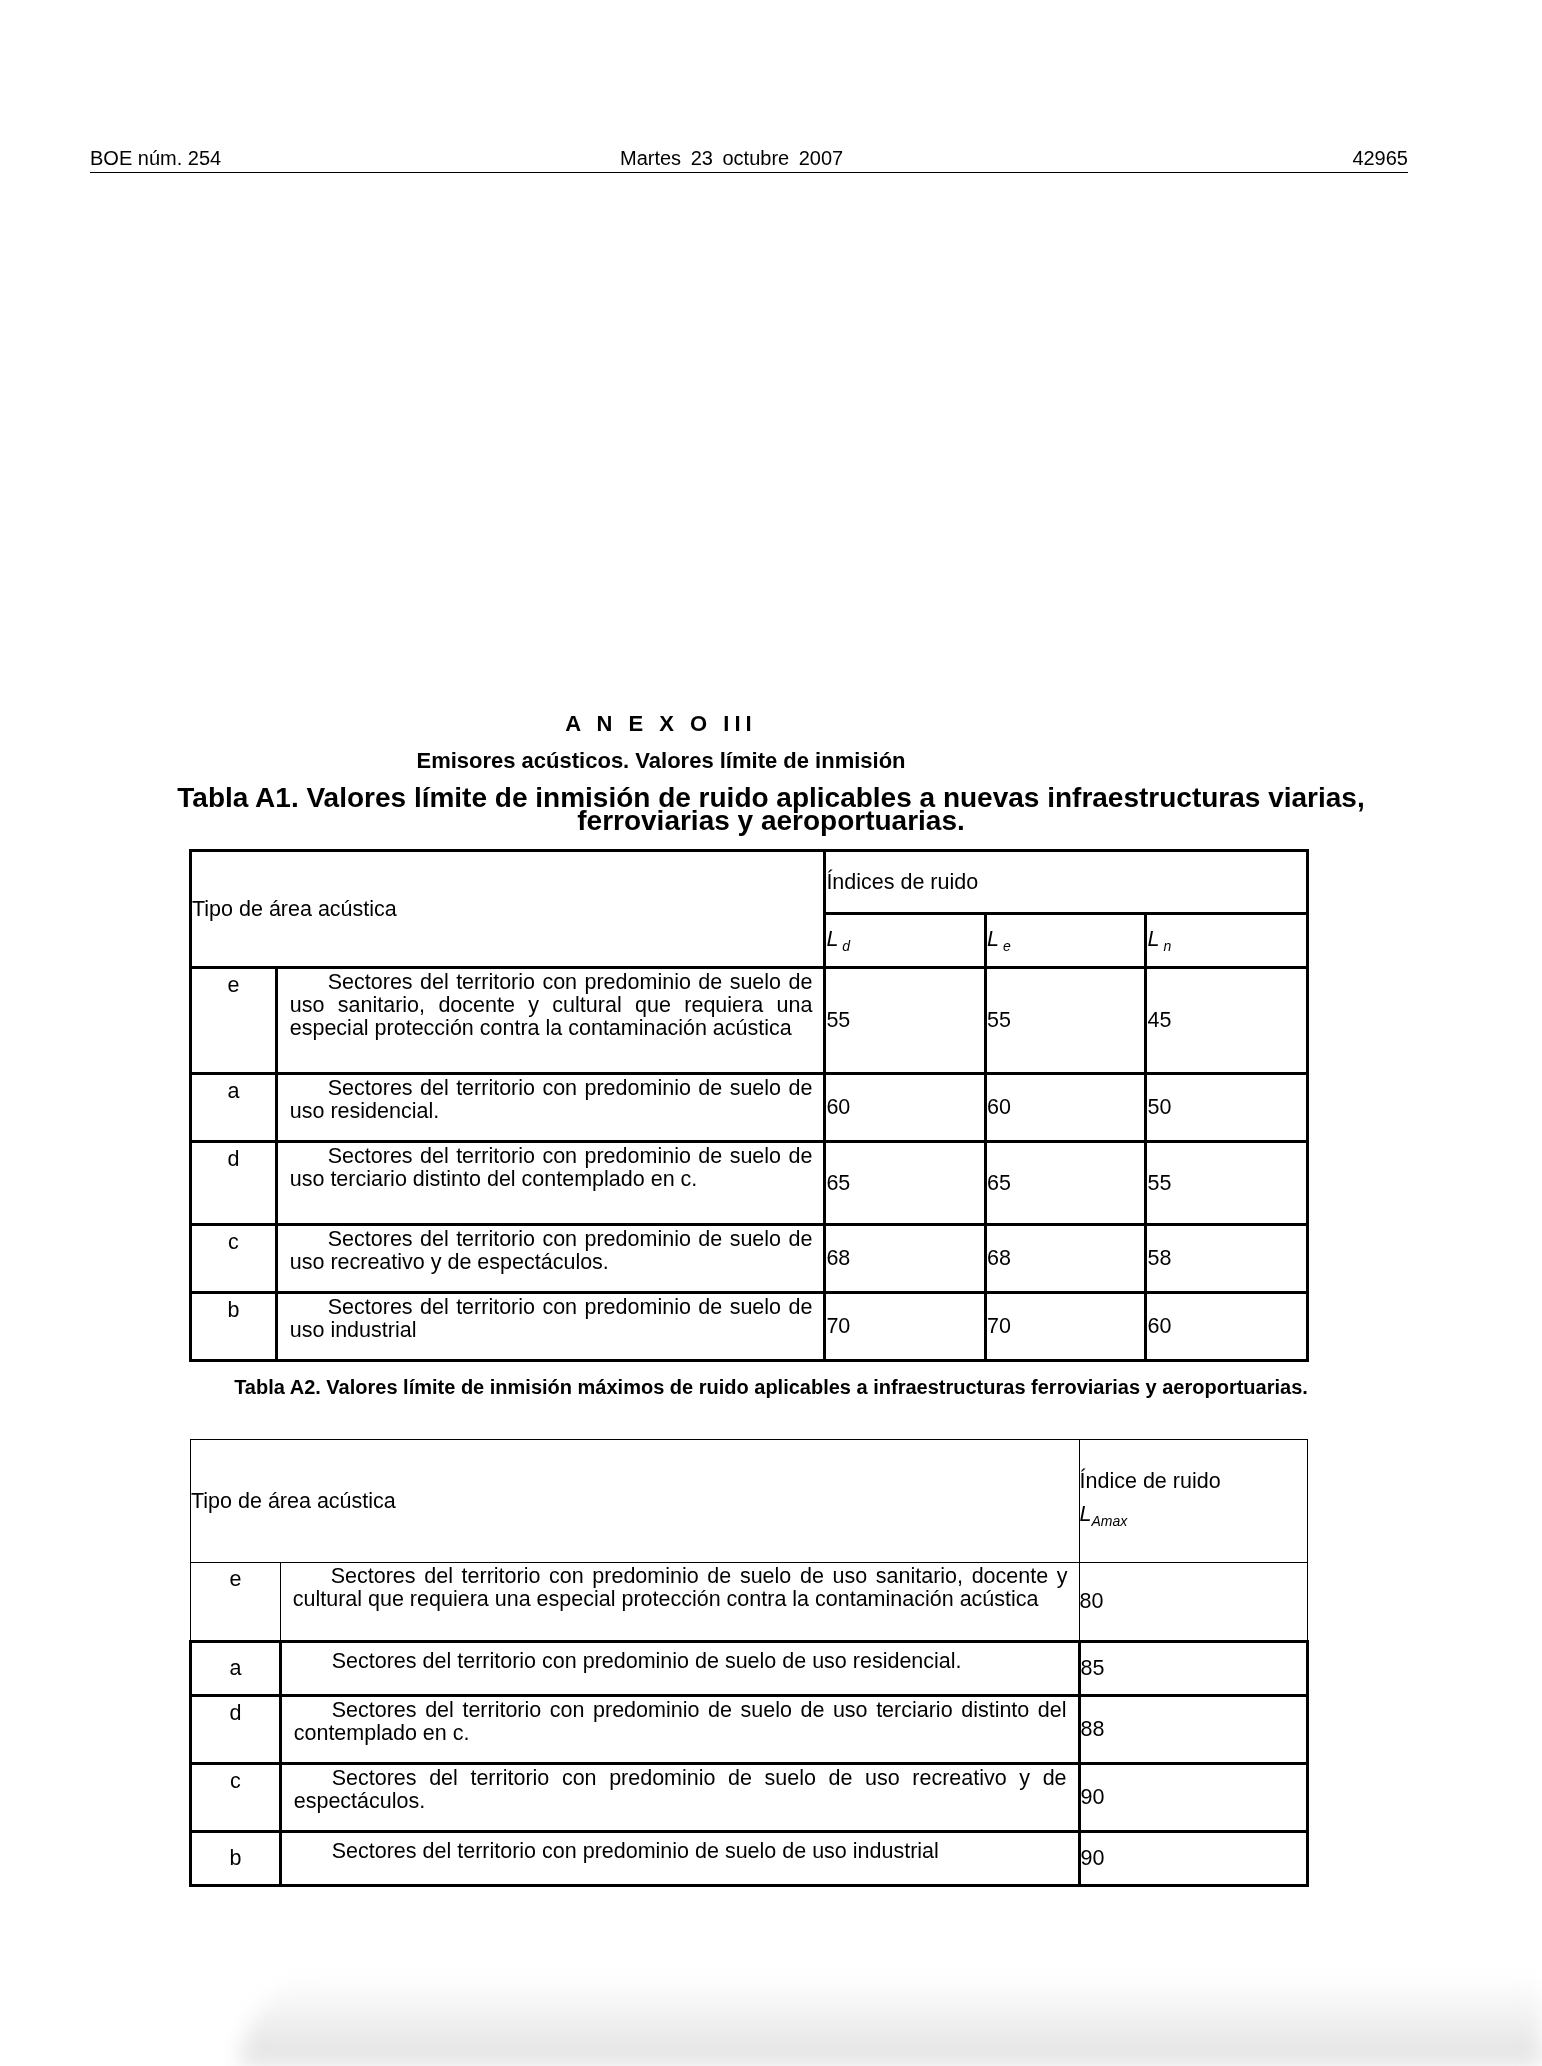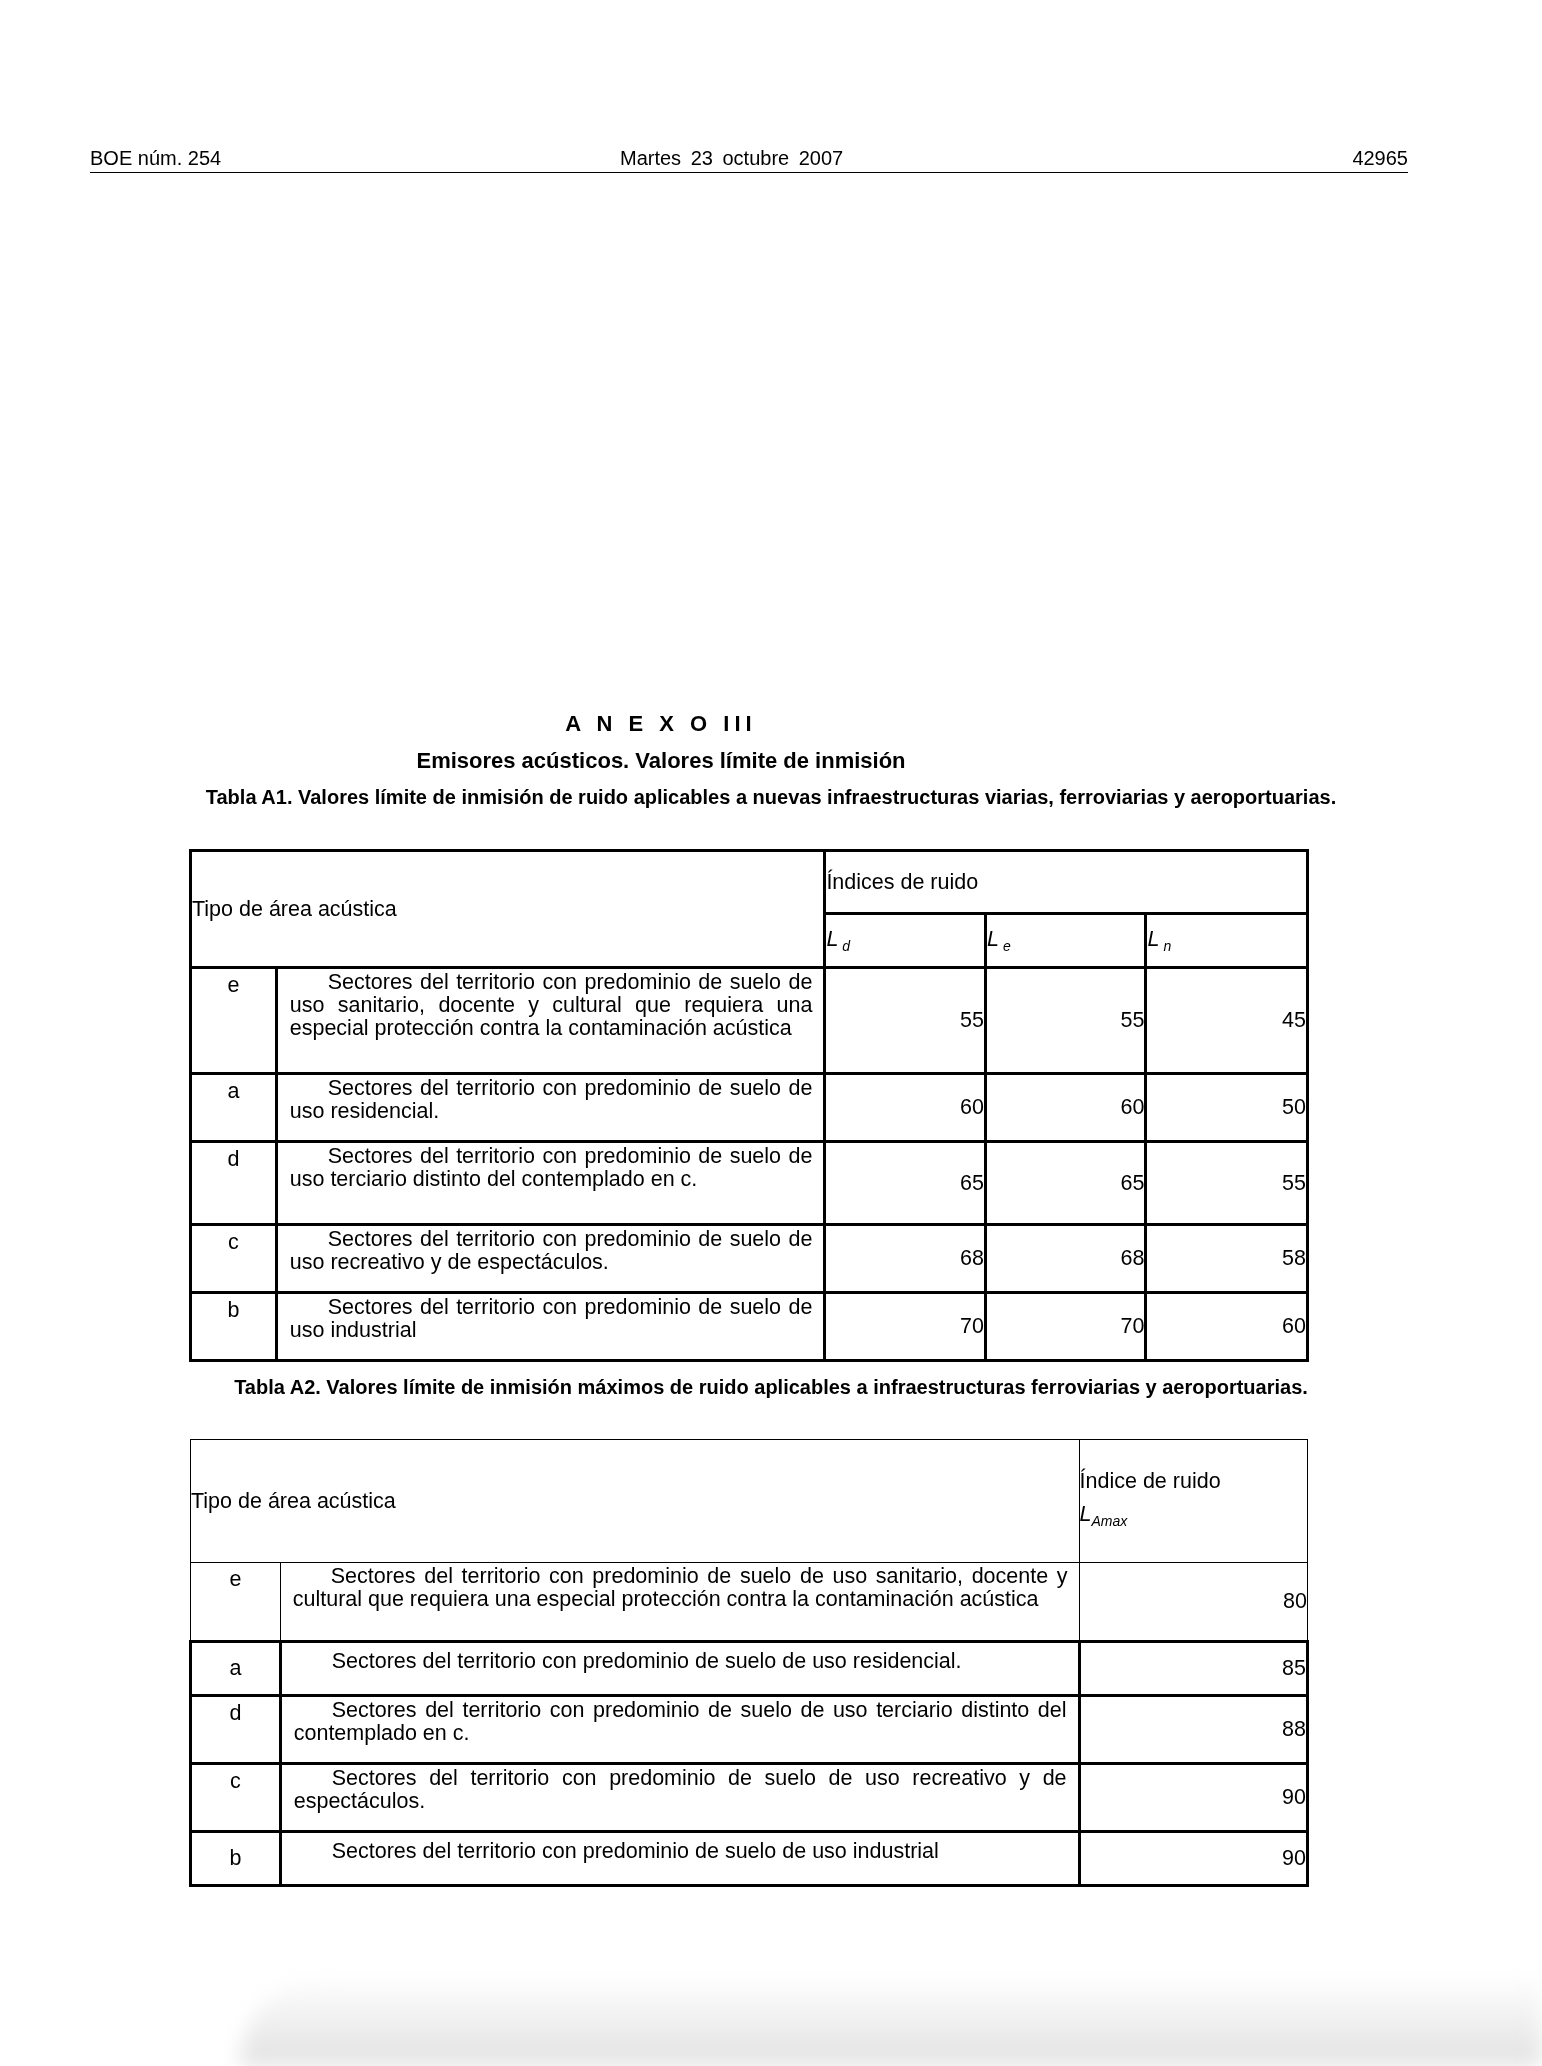--- a/index.html
+++ b/index.html
@@ -11,31 +11,31 @@
   .running-head { position:absolute; left:90px; top:146px; width:1318px; height:26px;
                   border-bottom:1.5px solid #000; font-size:20px; }
   .running-head span { position:absolute; top:0; line-height:24px; }
   .rh-left { left:0; }
   .rh-center { left:530px; word-spacing:4px; }
   .rh-right { right:0; }
 
   .title { position:absolute; left:0; width:1322px; text-align:center; font-weight:bold; }
   .anexo { top:711px; font-size:22px; letter-spacing:5px; }
   .subtitle { top:748px; font-size:22px; }
-  .t1caption { top:786px; font-size:20px; line-height:23px; left:130px; width:1282px; }
+  .t1caption { top:786px; font-size:28px; line-height:23px; left:130px; width:1282px; }
   .t2caption { top:1376px; font-size:20px; line-height:23px; left:150px; width:1242px; }
 
   table { position:absolute; border-collapse:collapse; font-size:21.5px; }
   td { padding:0; vertical-align:middle; }
   #t1 { left:189px; top:849px; width:1120px; border:3px solid #000; }
   #t1 td { border:3px solid #000; }
   .letter { text-align:center; vertical-align:top; padding-top:4px; }
   .desc { text-align:justify; line-height:23px; padding:2px 11px 17px 12px; vertical-align:top; }
   .desc .ind { display:inline-block; width:38px; }
-  .val { text-align:right; }
+  .val { text-align:left; }
   .hdr { text-align:left; }
   .sym { font-style:italic; }
   .sym sub { font-size:14px; margin-left:4px; }
 
   #t2 { left:189px; top:1439px; width:1120px; }
   #t2 td { border:1px solid #000; }
   #t2 tr.thick td { border:3px solid #000; }
 </style>
 </head>
 <body>

